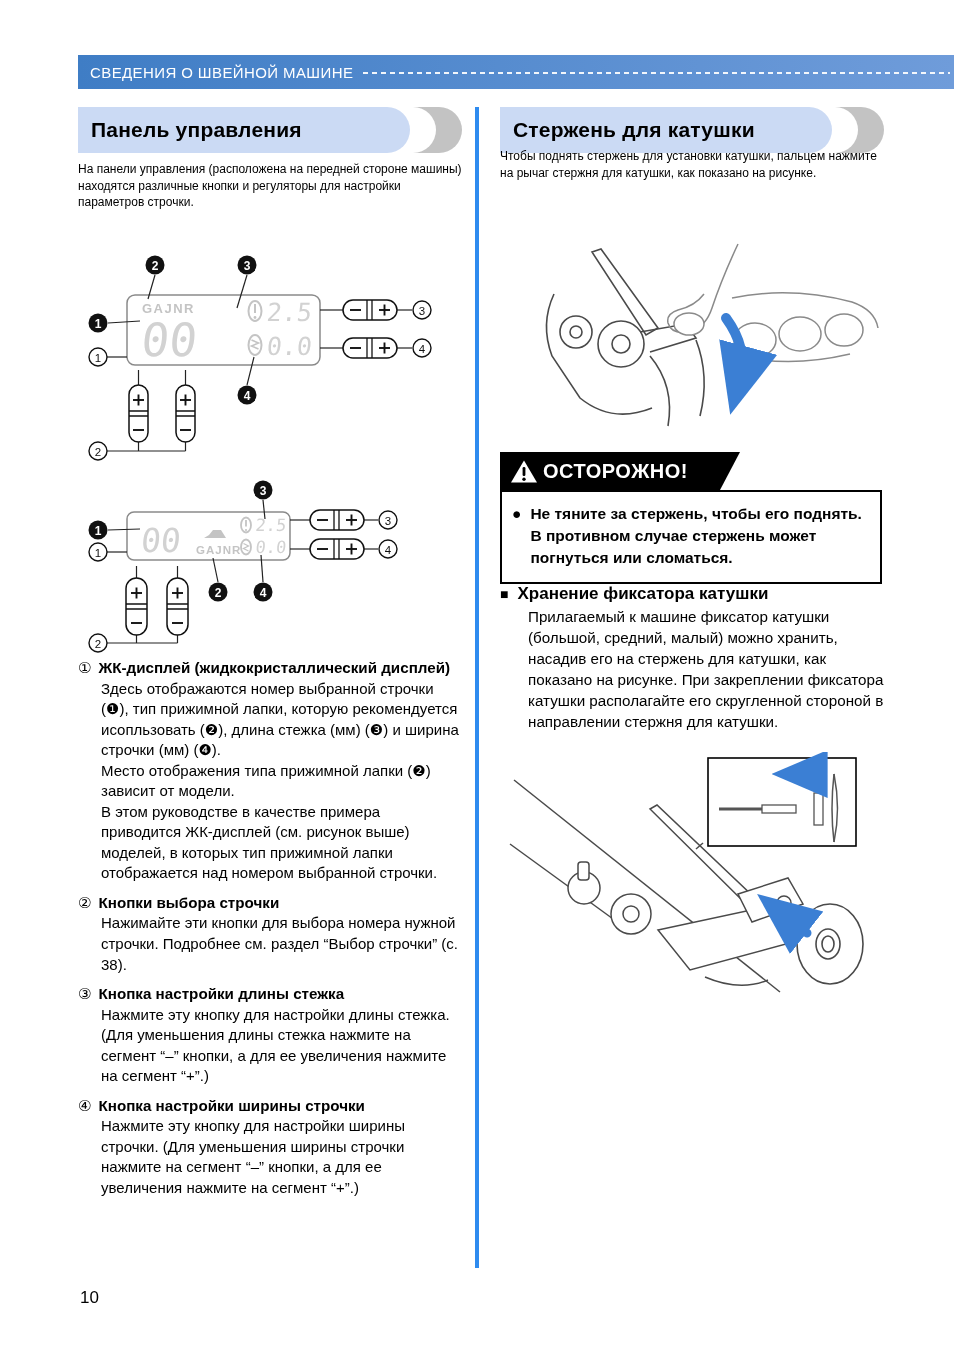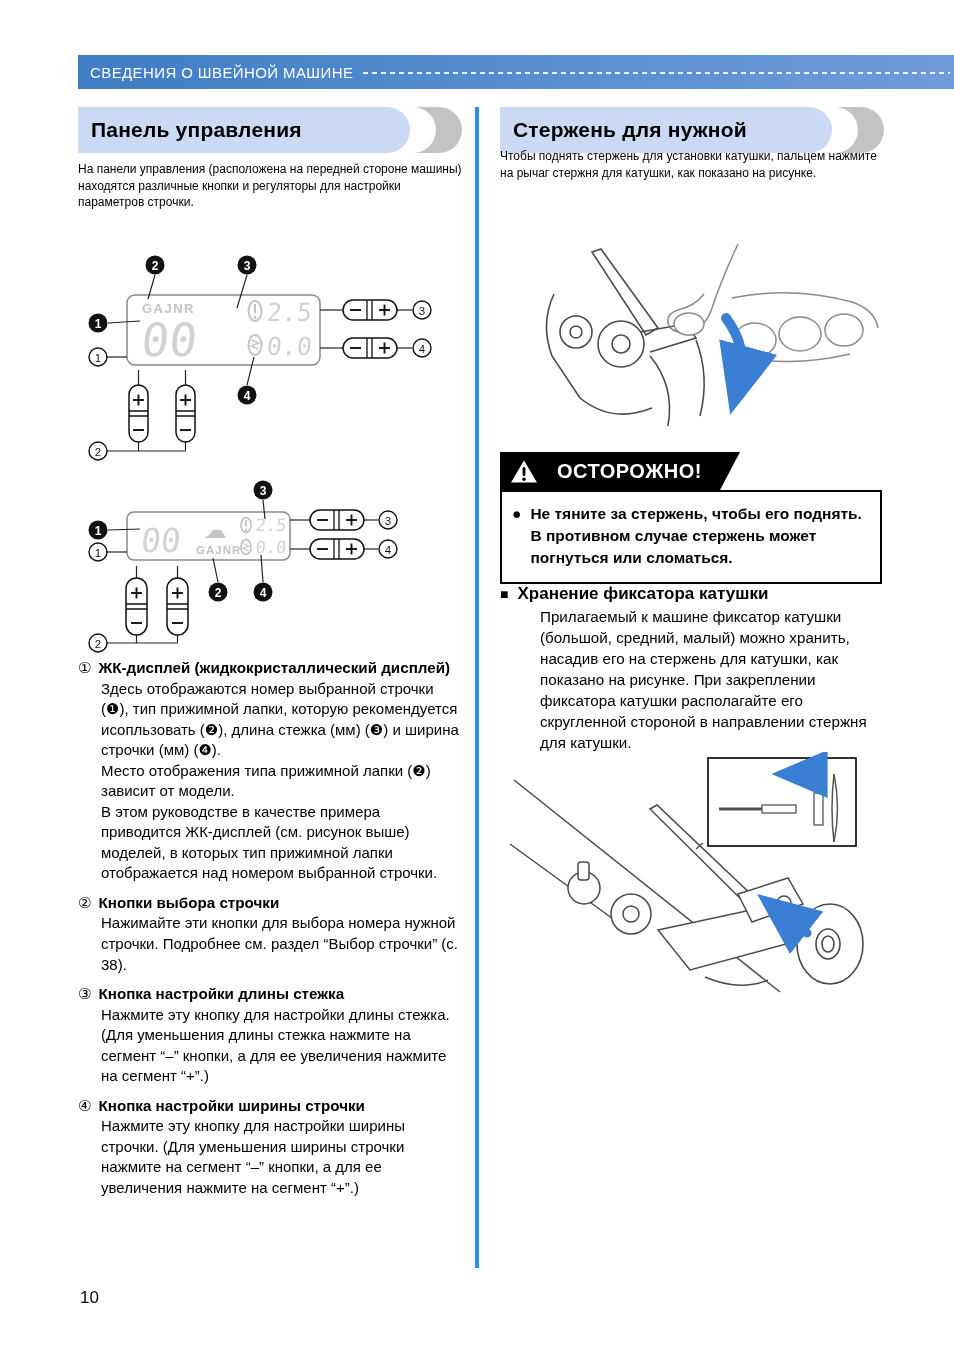--- a/index.html
+++ b/index.html
@@ -31,32 +31,32 @@
   
   #items-list{left:78px;top:658px;width:386px;}
   .item{margin-bottom:9px;}
   .item-head{display:flex;gap:7px;font-size:15.2px;font-weight:bold;line-height:1.3;align-items:flex-start;}
   .item-num{font-family:"DejaVu Sans",sans-serif;font-weight:normal;font-size:15px;flex:0 0 auto;padding-top:1px;}
   .item-body{margin-left:23px;font-size:15px;line-height:1.37;white-space:pre-line;}
 
   
   #warn-banner{left:500px;top:452px;width:240px;height:38px;background:#000;
     clip-path:polygon(0 0,100% 0,calc(100% - 20px) 100%,0 100%);
-    display:flex;align-items:center;gap:19px;padding-left:10px;box-sizing:border-box;}
+    display:flex;align-items:center;gap:5px;padding-left:10px;box-sizing:border-box;}
   #warn-banner .warn-title{color:#fff;font-size:20px;font-weight:bold;letter-spacing:.5px;}
   #warn-box{left:500px;top:490px;width:382px;border:2.5px solid #000;box-sizing:border-box;
     padding:11px 10px 13px 10px;}
   .warn-item{display:flex;gap:9px;font-size:15.5px;font-weight:bold;line-height:1.42;}
   .warn-bullet{flex:0 0 auto;}
 
   
   #storage{left:500px;top:584px;width:384px;}
   .storage-head{display:flex;gap:9px;align-items:baseline;font-size:17px;font-weight:bold;margin-bottom:3px;}
   .storage-marker{font-size:14px;}
-  .storage-body{margin-left:40px;font-size:15.2px;line-height:1.38;}
+  .storage-body{margin-left:28px;font-size:15.2px;line-height:1.38;}
 
   #page-number{left:80px;top:1288px;font-size:17px;}
 
   svg text{font-family:"Liberation Sans","DejaVu Sans",sans-serif;}
   .seg{font-family:"DejaVu Sans Mono",monospace;fill:#d2d2d2;}
   .lcdgray{fill:#c4c4c4;}
 </style>
 </head>
 <body>
 
@@ -374,21 +374,21 @@
         <span>Кнопка настройки ширины строчки</span>
       </div>
       <div class="item-body">Нажмите эту кнопку для настройки ширины строчки. (Для уменьшения ширины строчки нажмите на сегмент “–” кнопки, а для ее увеличения нажмите на сегмент “+”.)</div>
     </div>
   </div>
 
   <div class="pill abs" style="left:500px;top:107px;">
     <div class="layer gray"></div>
     <div class="layer white"></div>
     <div class="layer blue">
-      <h2>Стержень для нужной</h2>
+      <h2>Стержень для катушки</h2>
     </div>
   </div>
 
   <div class="abs body-text" style="left:500px;top:148px;width:386px;">Чтобы поднять стержень для установки катушки, пальцем нажмите на рычаг стержня для катушки, как показано на рисунке.</div>
 
   <svg class="abs" style="left:500px;top:236px;" width="382" height="206" viewBox="0 0 382 206">
     <defs>
       <marker id="ab1" markerWidth="7" markerHeight="7" refX="3.2" refY="3" orient="auto">
         <path d="M0,0 L7,3 L0,6 z" fill="#3b7fd4"></path>
       </marker>

